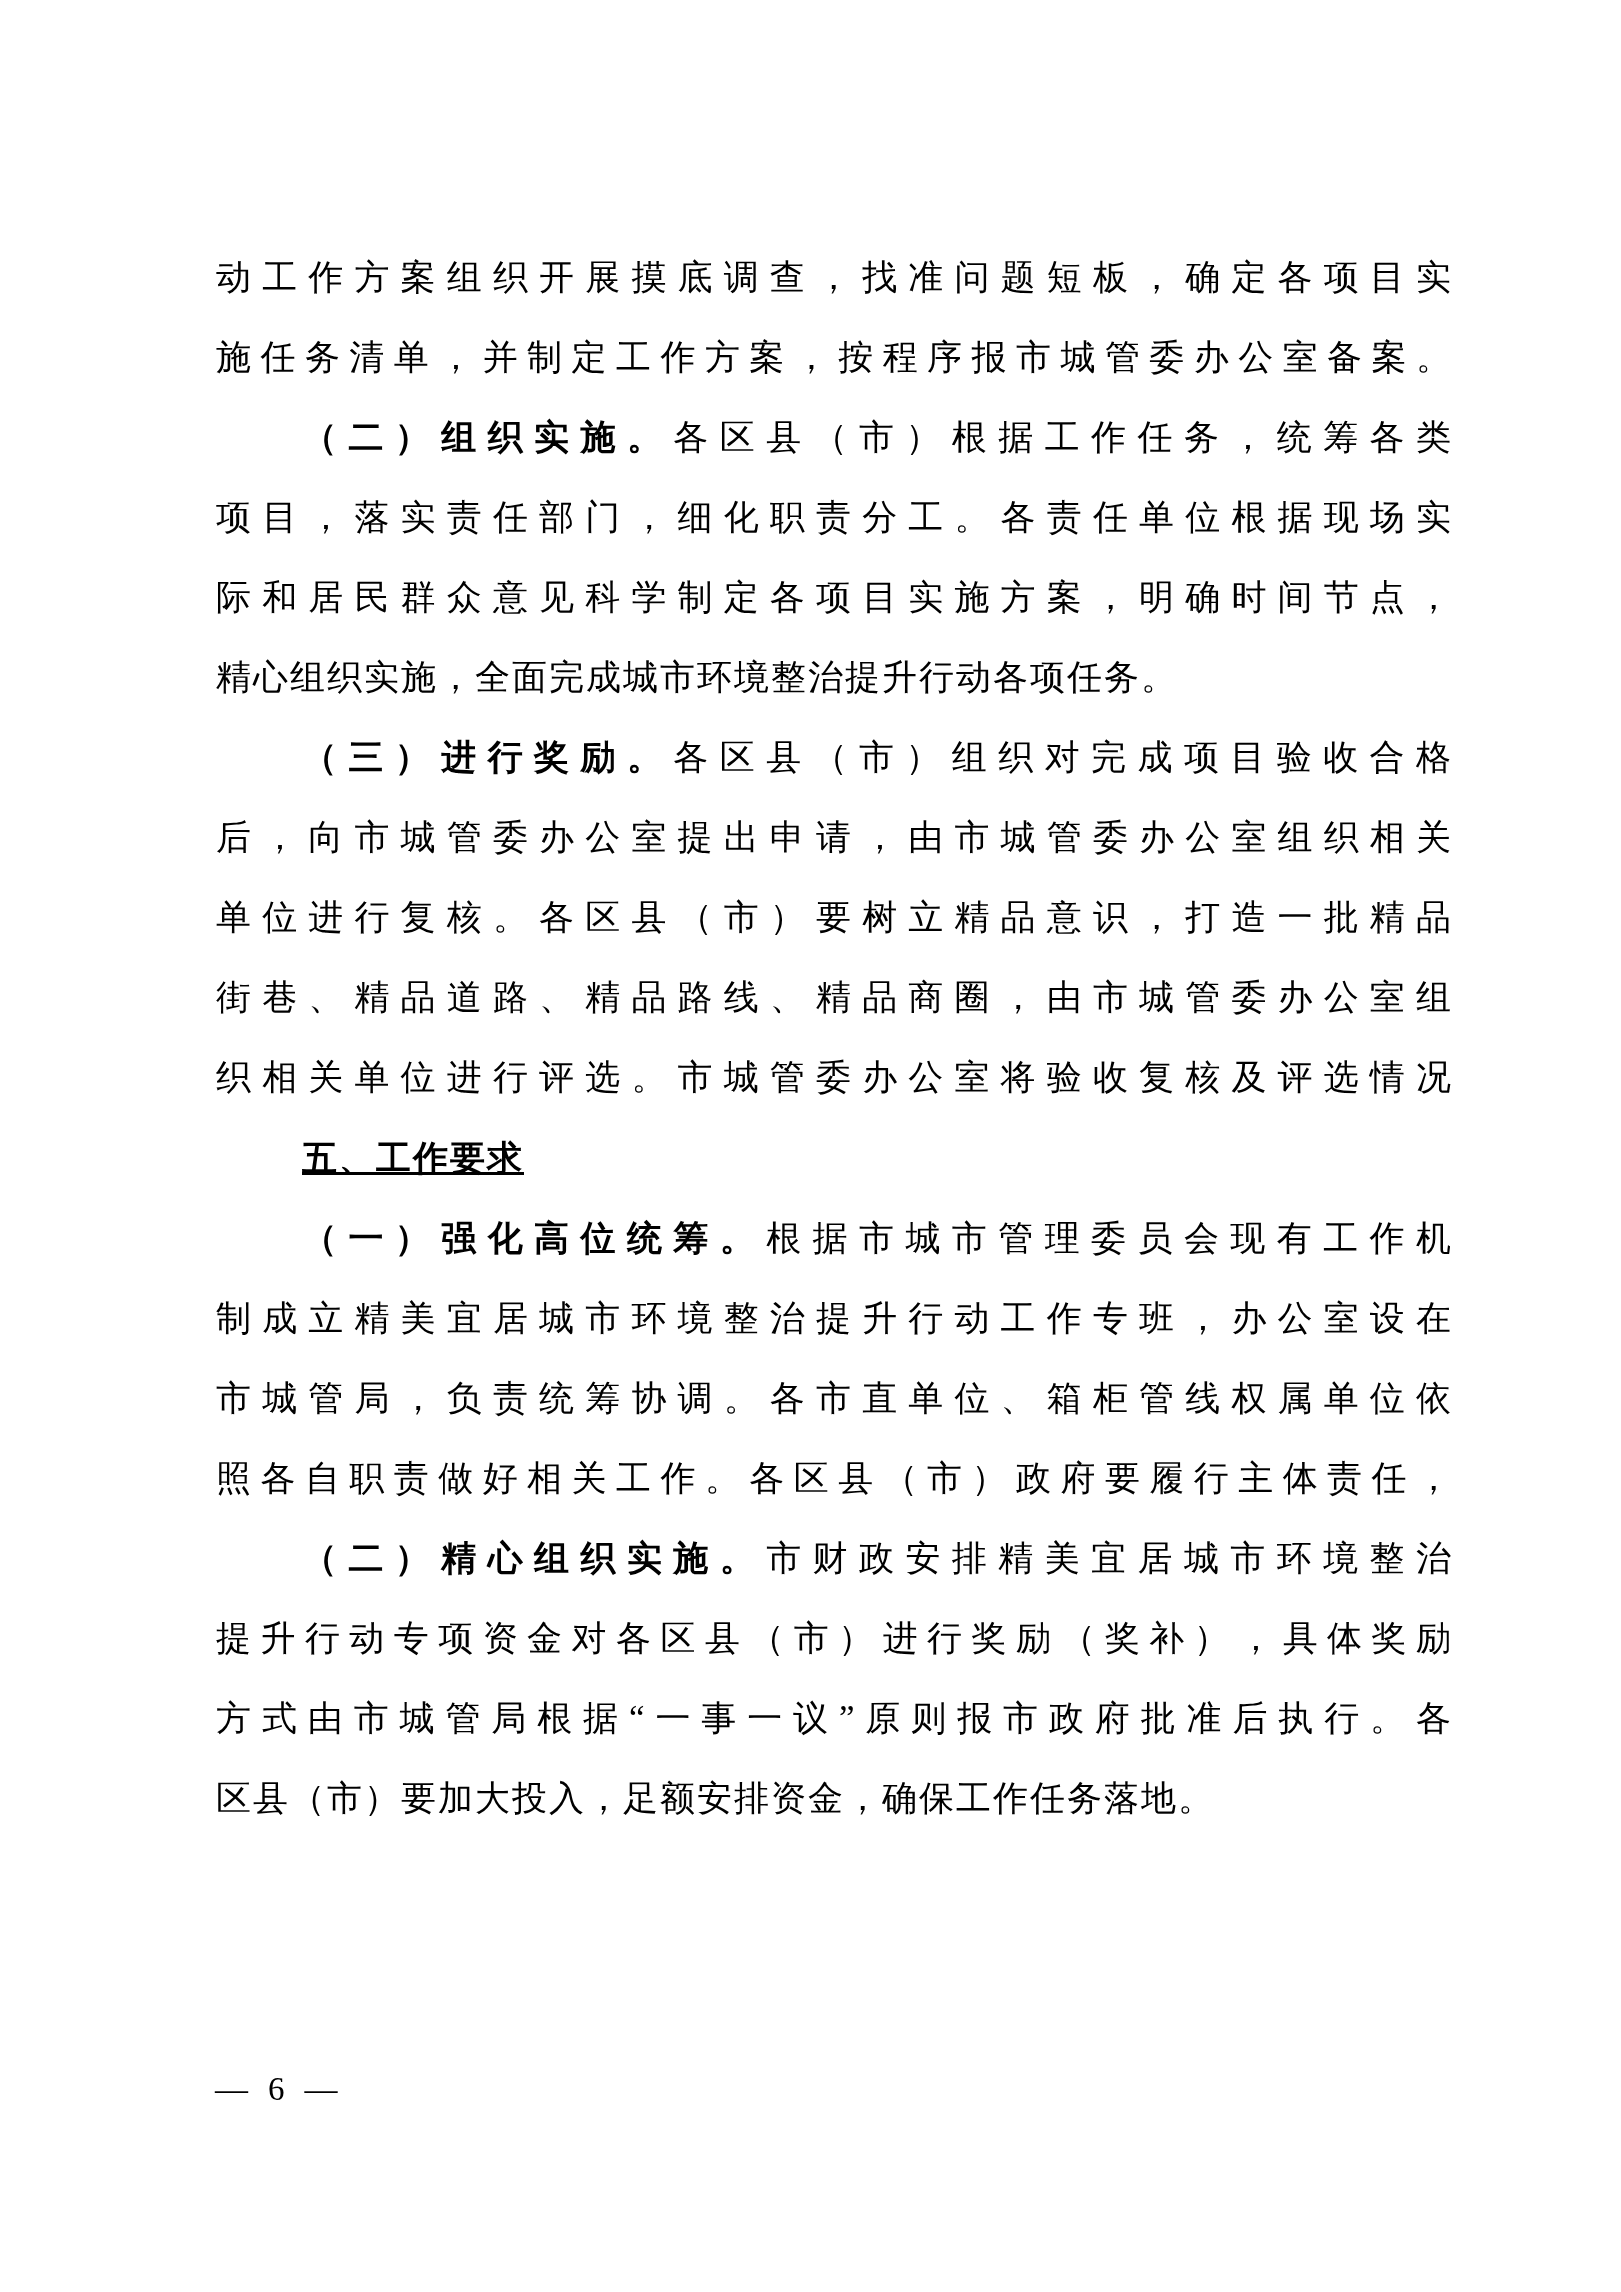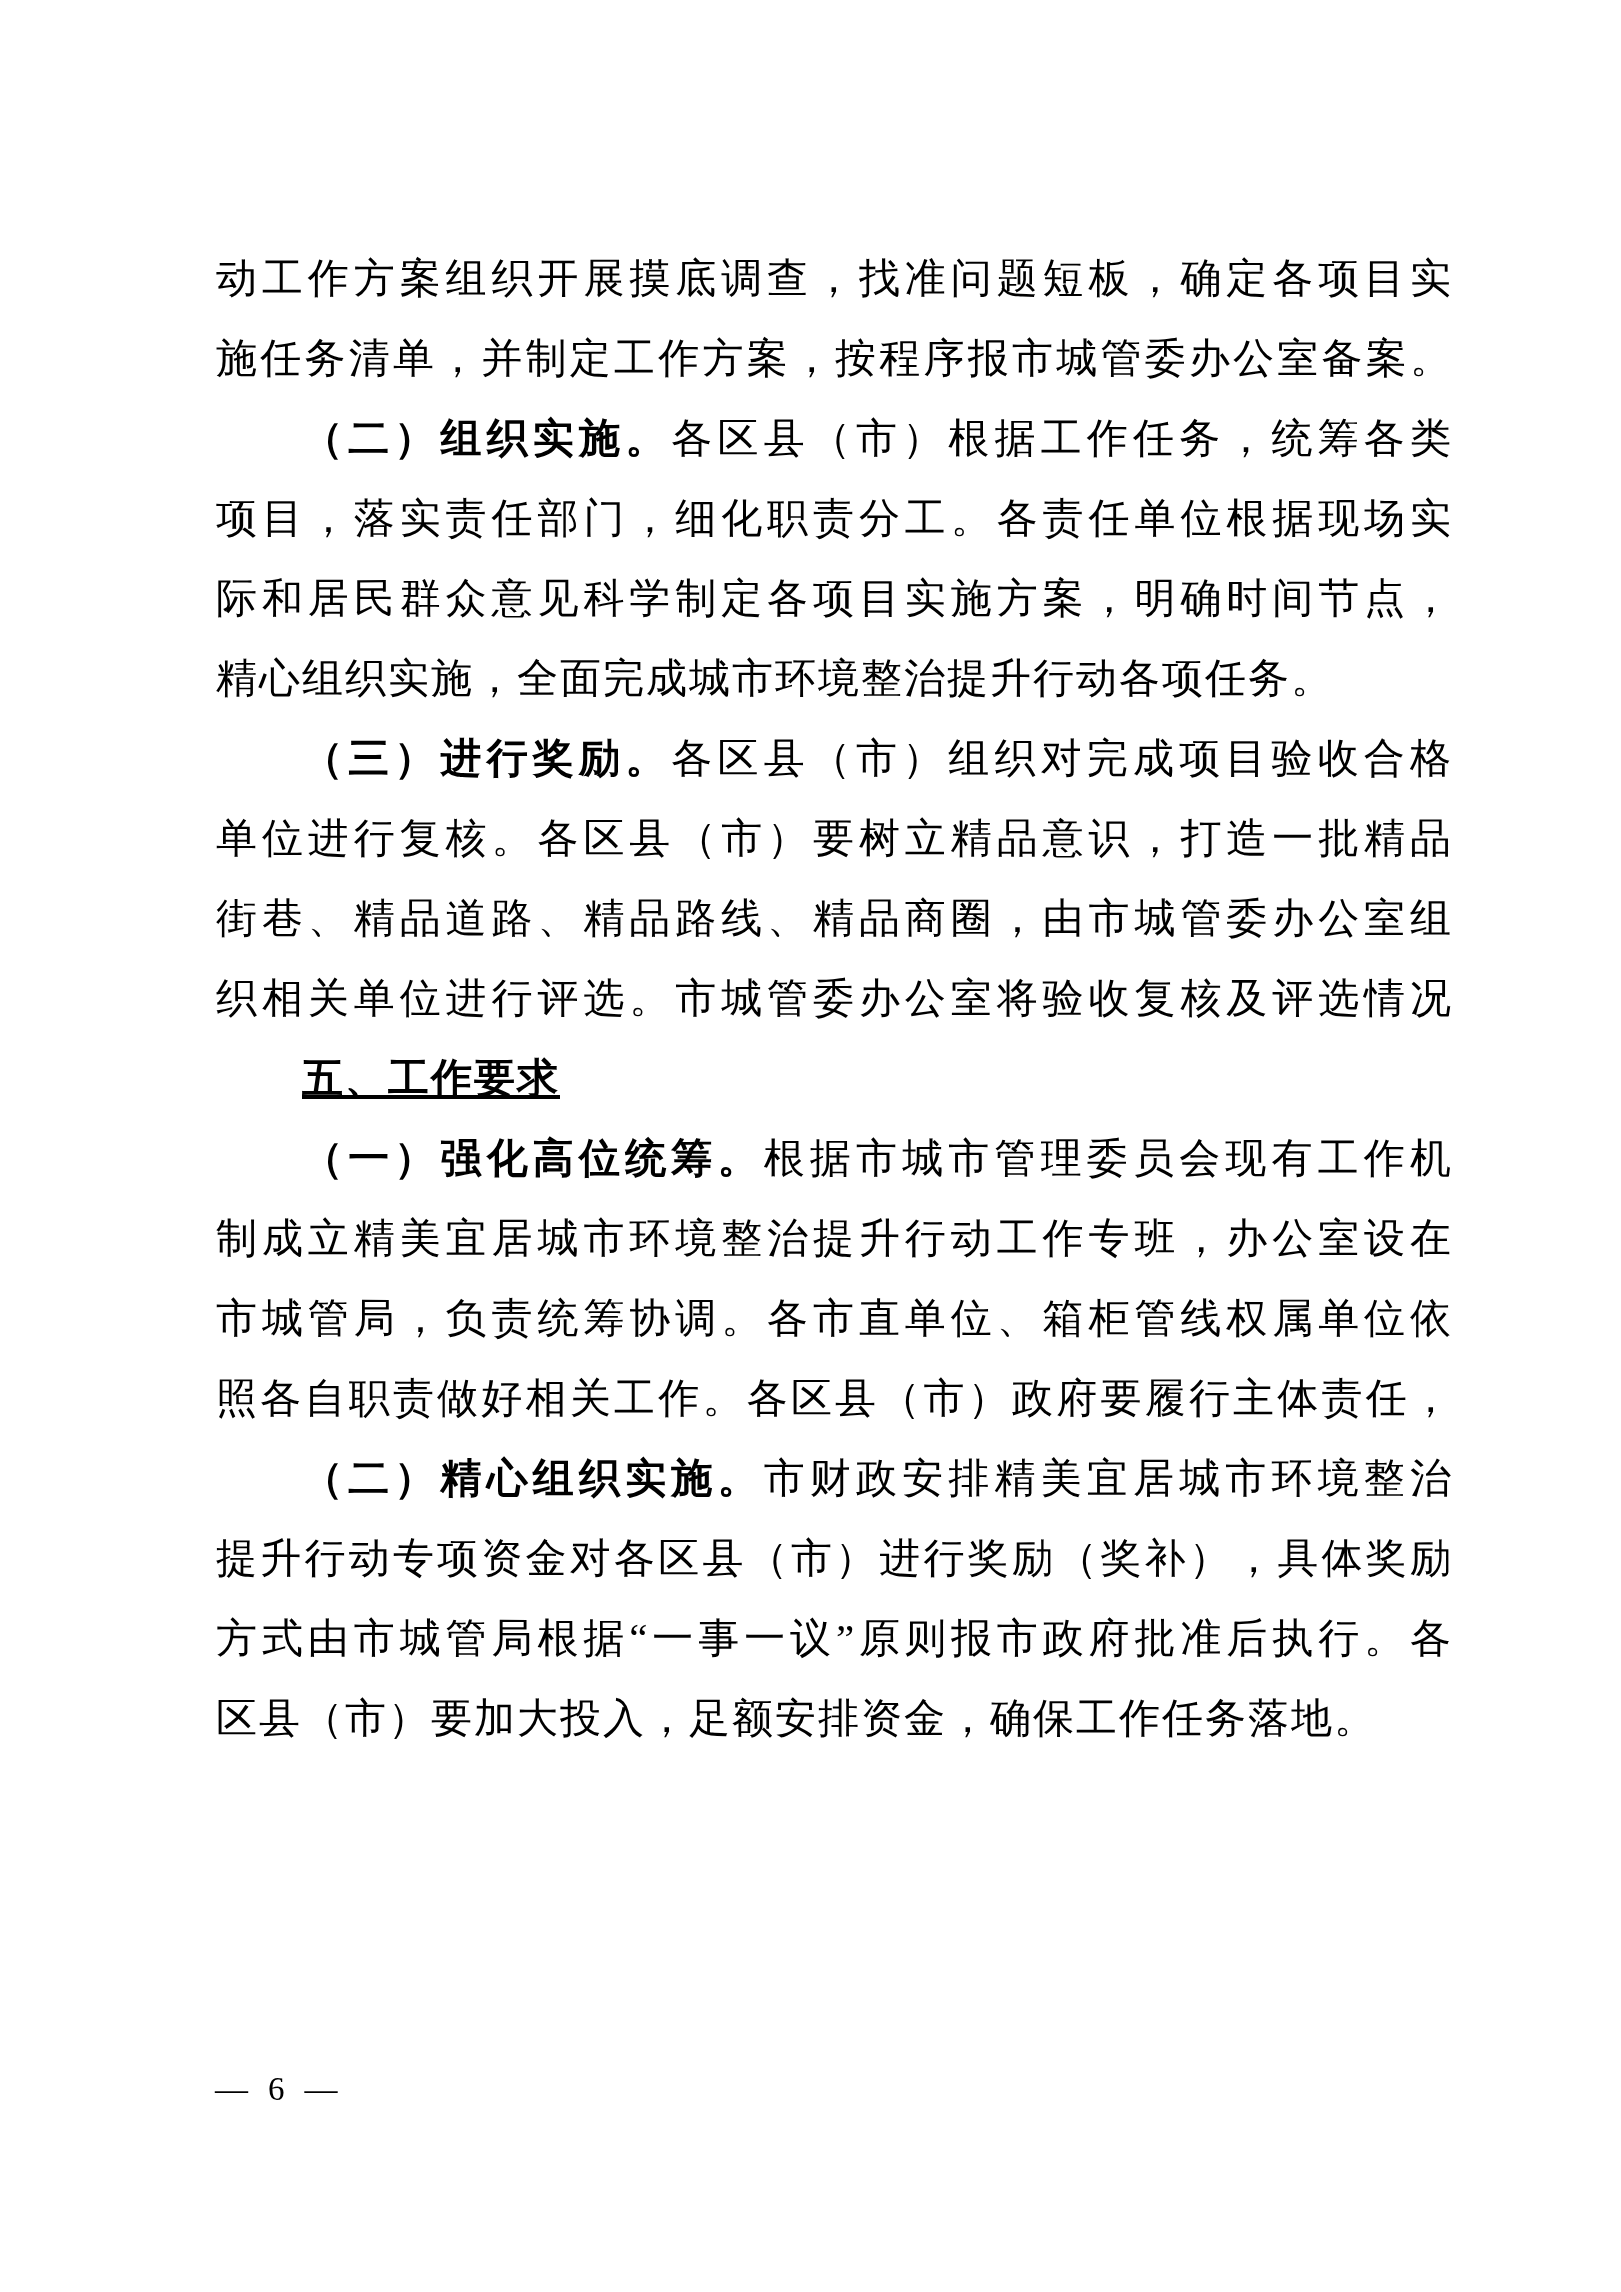--- a/index.html
+++ b/index.html
@@ -13,21 +13,21 @@
     font-family: "Liberation Serif", "DejaVu Serif", serif;
     overflow: hidden;
   }
   .body-text {
     position: absolute;
     left: 216px;
     top: 238px;
     width: 1237px;
   }
   .line {
-    font-size: 41px;
+    font-size: 35px;
     line-height: 80px;
     letter-spacing: 2px;
     white-space: nowrap;
     text-align: left;
   }
   .line.j {
     white-space: normal;
     text-align: justify;
     text-align-last: justify;
   }
@@ -56,20 +56,21 @@
 
     <div class="line j"><span>动工作方案组织开展摸底调查，找准问题短板，确定各项目实</span></div>
     <div class="line j"><span>施任务清单，并制定工作方案，按程序报市城管委办公室备案。</span></div>
 
     <div class="line j indent"><span class="lead">（二）组织实施。</span><span>各区县（市）根据工作任务，统筹各类</span></div>
     <div class="line j"><span>项目，落实责任部门，细化职责分工。各责任单位根据现场实</span></div>
     <div class="line j"><span>际和居民群众意见科学制定各项目实施方案，明确时间节点，</span></div>
     <div class="line"><span>精心组织实施，全面完成城市环境整治提升行动各项任务。</span></div>
 
     <div class="line j indent"><span class="lead">（三）进行奖励。</span><span>各区县（市）组织对完成项目验收合格</span></div>
+    <div class="line j"><span>后，向市城管委办公室提出申请，由市城管委办公室组织相关</span></div>
     <div class="line j"><span>单位进行复核。各区县（市）要树立精品意识，打造一批精品</span></div>
     <div class="line j"><span>街巷、精品道路、精品路线、精品商圈，由市城管委办公室组</span></div>
     <div class="line j"><span>织相关单位进行评选。市城管委办公室将验收复核及评选情况</span></div>
 
     <div class="line indent"><span class="h2">五、工作要求</span></div>
 
     <div class="line j indent"><span class="lead">（一）强化高位统筹。</span><span>根据市城市管理委员会现有工作机</span></div>
     <div class="line j"><span>制成立精美宜居城市环境整治提升行动工作专班，办公室设在</span></div>
     <div class="line j"><span>市城管局，负责统筹协调。各市直单位、箱柜管线权属单位依</span></div>
     <div class="line j"><span>照各自职责做好相关工作。各区县（市）政府要履行主体责任，</span></div>

